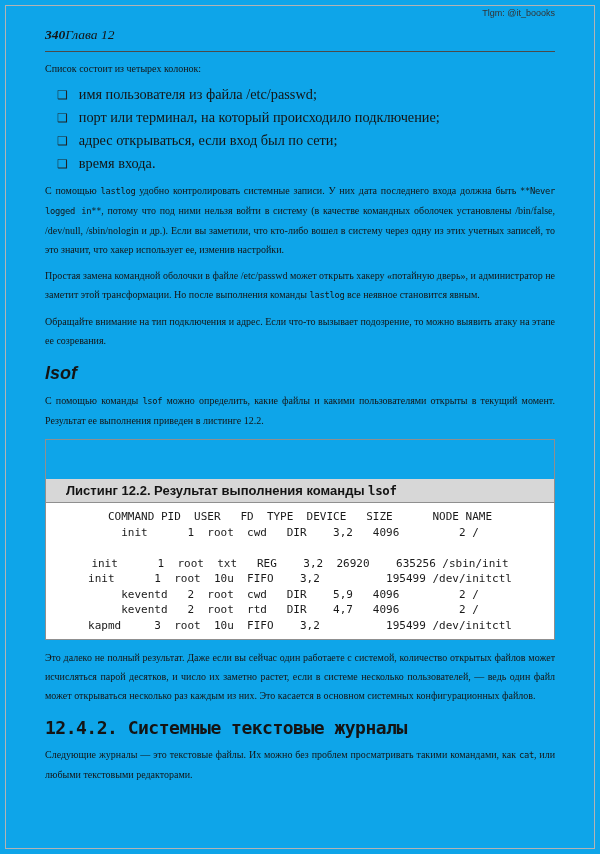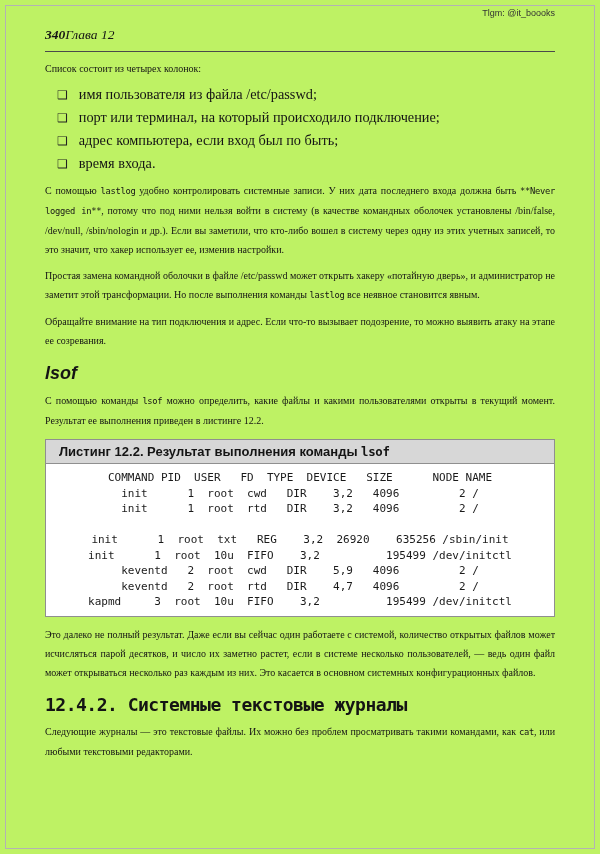--- a/index.html
+++ b/index.html
@@ -7,21 +7,21 @@
     width: 600px; height: 854px;
     background: #ffffff;
     overflow: hidden;
   }
   .page {
     position: relative;
     width: 600px; height: 854px;
     box-sizing: border-box;
     font-family: "Liberation Serif", serif;
     color: #141414;
-    background: #bef264;
+    background: #0ea5e9;
   }
   .frame {
     position: absolute; inset: 5px;
     border: 1px solid #b3b3b3;
     pointer-events: none;
   }
   .inner {
     position: relative;
     padding: 8px 45px 0 45px;
     box-sizing: border-box;
@@ -83,21 +83,22 @@
   .listing {
     margin: 9px 0 8px 0;
     border: 1px solid #8f8f8f;
   }
   .listing-caption {
     background: #d7d7d7;
     border-bottom: 1px solid #8f8f8f;
     font-family: "Liberation Sans", sans-serif;
     font-weight: bold;
     font-size: 13px;
-    padding: 4px 13px;
+    padding: 4px 20px;
+    margin-top: 39px;
   }
   .listing-caption .mono { font-size: 0.95em; }
   .listing-body {
     padding: 6px 8px 6px 8px;
     background: #ffffff;
     text-align: center;
   }
   .code-line {
     font-family: "DejaVu Sans Mono", monospace;
     font-size: 11px;
@@ -133,21 +134,21 @@
       <li>
         <span class="blt">❑</span>
         <span>имя пользователя из файла /etc/passwd;</span>
       </li>
       <li>
         <span class="blt">❑</span>
         <span>порт или терминал, на который происходило подключение;</span>
       </li>
       <li>
         <span class="blt">❑</span>
-        <span>адрес компьютера, если вход был по быть;</span>
+        <span>адрес открываться, если вход был по сети;</span>
       </li>
       <li>
         <span class="blt">❑</span>
         <span>время входа.</span>
       </li>
     </ul>
 
     <p class="body-p"><span>С помощью </span><span class="mono">lastlog</span><span> удобно контролировать системные записи. У них дата последнего входа должна быть </span><span class="mono">**Never logged in**</span><span>, потому что под ними нельзя войти в систему (в качестве командных оболочек установлены /bin/false, /dev/null, /sbin/nologin и др.). Если вы заметили, что кто-либо вошел в систему через одну из этих учетных записей, то это значит, что хакер использует ее, изменив настройки.</span></p>
 
     <p class="body-p"><span>Простая замена командной оболочки в файле /etc/passwd может открыть хакеру «потайную дверь», и администратор не заметит этой трансформации. Но после выполнения команды </span><span class="mono">lastlog</span><span> все неявное становится явным.</span></p>
@@ -156,21 +157,20 @@
 
     <h2 class="lsof-h">lsof</h2>
 
     <p class="body-p"><span>С помощью команды </span><span class="mono">lsof</span><span> можно определить, какие файлы и какими пользователями открыты в текущий момент. Результат ее выполнения приведен в листинге 12.2.</span></p>
 
     <div class="listing">
       <div class="listing-caption"><span>Листинг 12.2. Результат выполнения команды </span><span class="mono">lsof</span></div>
       <div class="listing-body">
         <div class="code-line">COMMAND PID  USER   FD  TYPE  DEVICE   SIZE      NODE NAME</div>
         <div class="code-line">init      1  root  cwd   DIR    3,2   4096         2 /</div>
-        <div class="code-line">init      1  root  rtd   DIR    3,2   4096         2 /</div>
         <div class="code-line"> </div>
         <div class="code-line">init      1  root  txt   REG    3,2  26920    635256 /sbin/init</div>
         <div class="code-line">init      1  root  10u  FIFO    3,2          195499 /dev/initctl</div>
         <div class="code-line">keventd   2  root  cwd   DIR    5,9   4096         2 /</div>
         <div class="code-line">keventd   2  root  rtd   DIR    4,7   4096         2 /</div>
         <div class="code-line">kapmd     3  root  10u  FIFO    3,2          195499 /dev/initctl</div>
       </div>
     </div>
 
     <p class="body-p">Это далеко не полный результат. Даже если вы сейчас один работаете с системой, количество открытых файлов может исчисляться парой десятков, и число их заметно растет, если в системе несколько пользователей, — ведь один файл может открываться несколько раз каждым из них. Это касается в основном системных конфигурационных файлов.</p>

